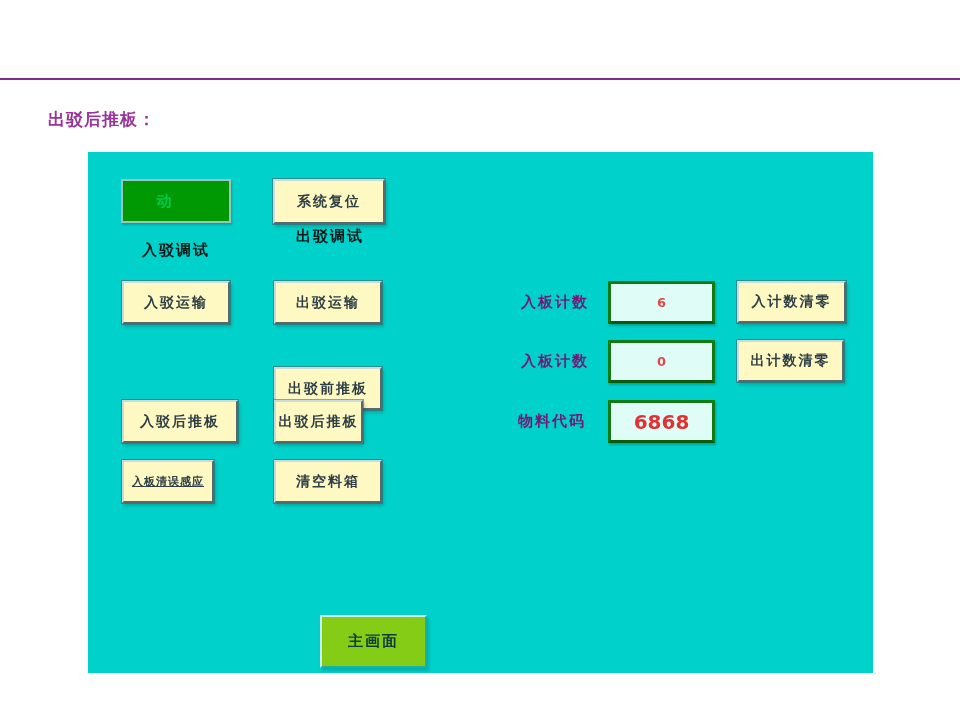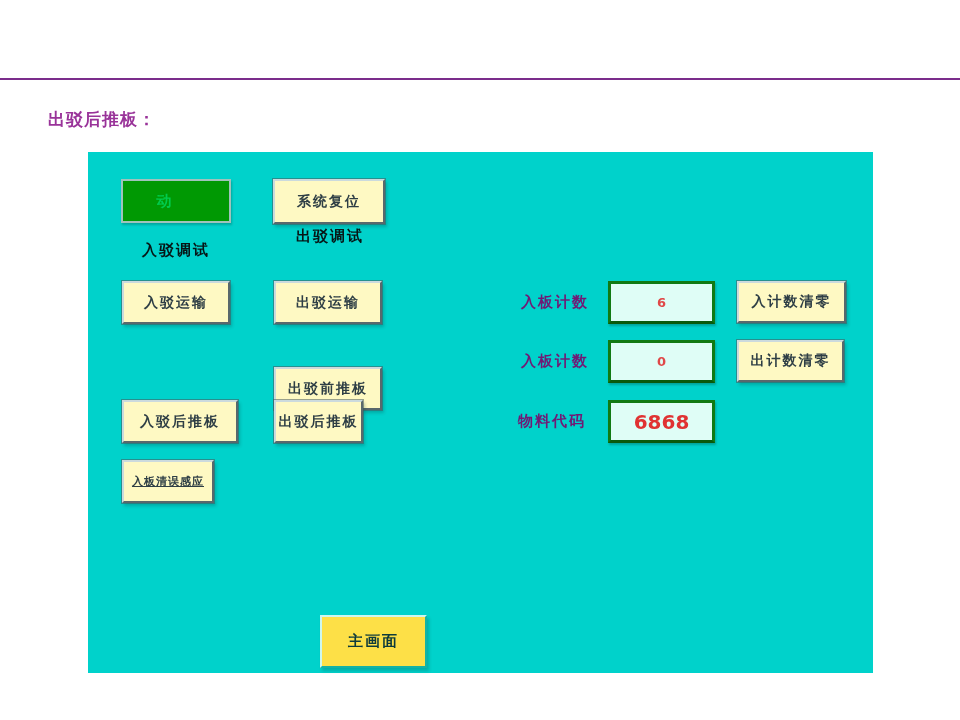--- a/index.html
+++ b/index.html
@@ -67,21 +67,21 @@
     border-bottom-color: #0a5a0c;
     box-shadow: 1px 2px 2px rgba(0,60,50,0.3);
     color: #e04848; font-weight: bold; font-size: 13px;
     display: flex; align-items: center; justify-content: center;
     cursor: pointer;
   }
   .value-box.big-value { font-size: 20px; color: #e03232; }
 
   .main-screen-btn {
     position: absolute; left: 232px; top: 463px; width: 107px; height: 53px;
-    background: #fde047;
+    background: #84cc16;
     border-top: 2px solid #cdf7f0;
     border-left: 2px solid #cdf7f0;
     border-bottom: 2px solid #14b2a4;
     border-right: 2px solid #14b2a4;
     box-shadow: 2px 3px 3px rgba(0,70,65,0.25);
     color: #0e3b3b; font-weight: bold; font-size: 15px; letter-spacing: 2px;
     display: flex; align-items: center; justify-content: center;
     cursor: pointer;
   }
 </style>
@@ -101,20 +101,21 @@
   <div class="col-label" style="left:34px; top:88px; width:108px;">入驳调试</div>
   <div class="col-label" style="left:186px; top:74px; width:112px;">出驳调试</div>
 
   <div class="gbtn" style="left:34px; top:129px; width:108px; height:43px;">入驳运输</div>
   <div class="gbtn" style="left:34px; top:248px; width:116px; height:43px;">入驳后推板</div>
   <div class="gbtn small-text" style="left:34px; top:308px; width:92px; height:43px;text-decoration:underline;">入板清误感应</div>
 
   <div class="gbtn" style="left:186px; top:129px; width:108px; height:43px;">出驳运输</div>
   <div class="gbtn" style="left:186px; top:187px; width:108px; height:43px;margin-top:28px;">出驳前推板</div>
   <div class="gbtn" style="left:186px; top:248px; width:89px; height:43px;">出驳后推板</div>
+  <div class="gbtn" style="left:186px; top:308px; width:108px; height:43px;">清空料箱</div>
 
   <div class="counter-label" style="left:433px; top:129px;">入板计数</div>
   <div class="value-box" style="left:520px; top:129px;">6</div>
   <div class="gbtn" style="left:649px; top:129px; width:109px; height:42px;">入计数清零</div>
 
   <div class="counter-label" style="left:433px; top:188px;">入板计数</div>
   <div class="value-box" style="left:520px; top:188px;">0</div>
   <div class="gbtn" style="left:649px; top:188px; width:107px; height:42px;">出计数清零</div>
 
   <div class="counter-label" style="left:430px; top:248px;">物料代码</div>

